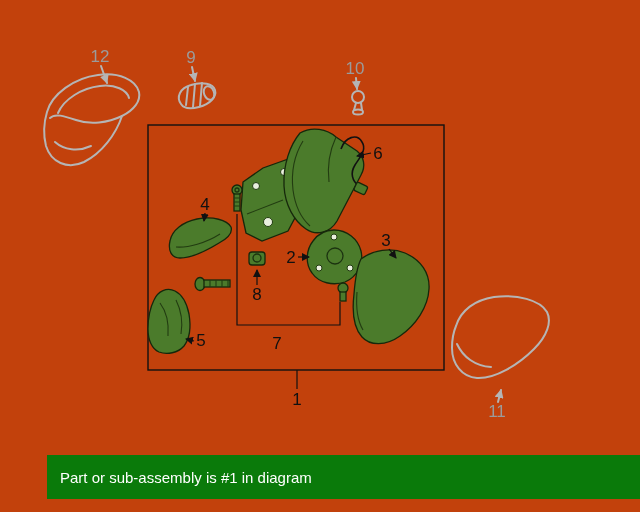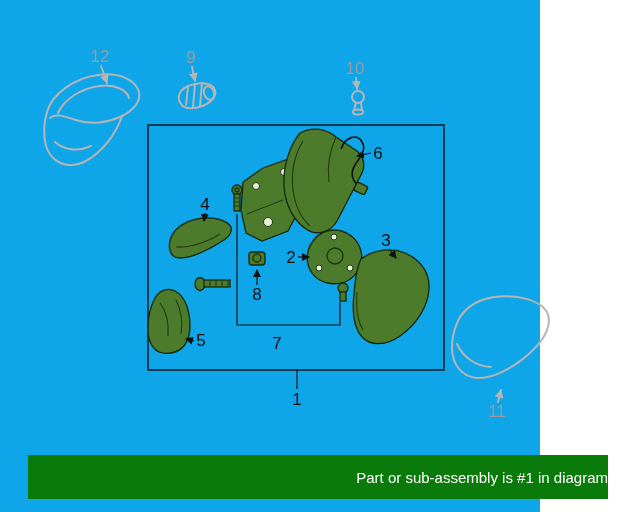--- a/index.html
+++ b/index.html
@@ -5,44 +5,44 @@
   :root{
     --highlight-part:#4b7b2b;
     --muted-part:#b5b5b5;
     --banner-bg:#0a7a0a;
     --banner-text:#ffffff;
     --label-dark:#111111;
     --label-muted:#9b9b9b;
   }
   html,body{margin:0;padding:0;background:#fff;}
   body{width:640px;height:512px;overflow:hidden;font-family:"Liberation Sans",sans-serif;position:relative;}
-  .stage{position:relative;width:540px;height:512px;background:#0ea5e9;}
+  .stage{position:relative;width:640px;height:512px;background:#c2410c;}
   svg{display:block;}
   
   .grn{fill:var(--highlight-part);stroke:#16280b;stroke-width:1.3px;}
   .det{stroke:#223c11;fill:none;stroke-width:1.1px;}
   .hole{fill:#e9efdf;stroke:#223c11;stroke-width:1px;}
   .ring{fill:none;stroke:#1c3310;stroke-width:1.3px;}
   .wire{fill:none;stroke:#111;stroke-width:1.6px;}
   
   .muted path,.muted circle,.muted ellipse{stroke:var(--muted-part);stroke-width:2px;fill:none;stroke-linecap:round;}
   
   .lead{stroke:#111;stroke-width:1.2px;fill:none;}
   .leadG{stroke:var(--muted-part);stroke-width:1.6px;fill:none;}
   .box{fill:none;stroke:#111;stroke-width:1.4px;}
   text{font-size:17px;text-anchor:middle;font-family:"Liberation Sans",sans-serif;}
   .lbl{fill:var(--label-dark);}
   .lblG{fill:var(--label-muted);}
   .ahB{fill:var(--label-dark);}
   .ahG{fill:var(--muted-part);}
   .banner{
-    position:absolute;left:28px;top:455px;width:580px;height:44px;
+    position:absolute;left:47px;top:455px;width:580px;height:44px;
     background:var(--banner-bg);color:var(--banner-text);
-    display:flex;flex-direction:column;justify-content:center;align-items:flex-end;
-    font-size:15px;line-height:19px;text-align:center;
+    display:flex;flex-direction:column;justify-content:center;align-items:flex-start;
+    font-size:15px;line-height:19px;text-align:center;padding-left:13px;
   }
 </style>
 </head>
 <body>
 
 <div class="stage">
 
   <svg width="640" height="455" viewBox="0 0 640 455">
     <defs>
       <marker id="arrB" markerWidth="8" markerHeight="8" refX="7" refY="4" orient="auto" markerUnits="userSpaceOnUse">

